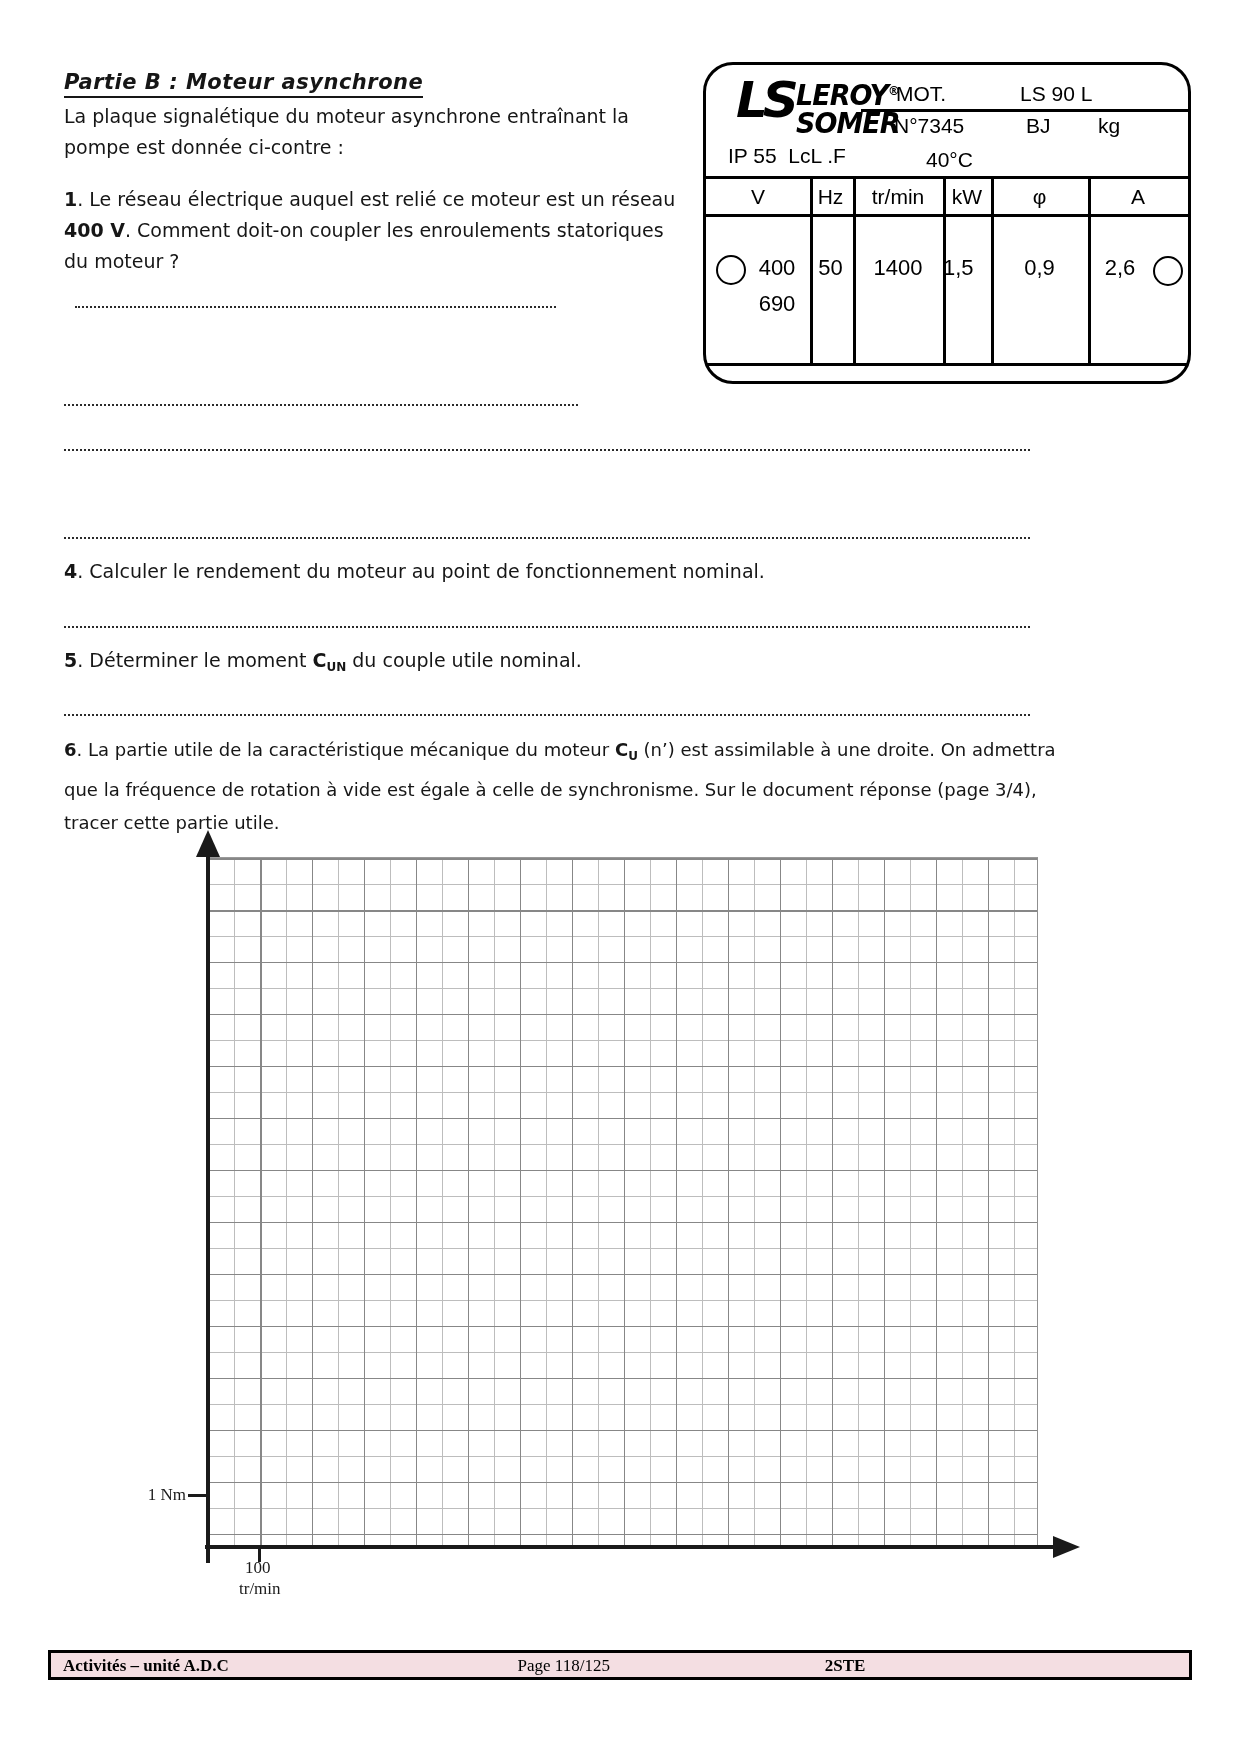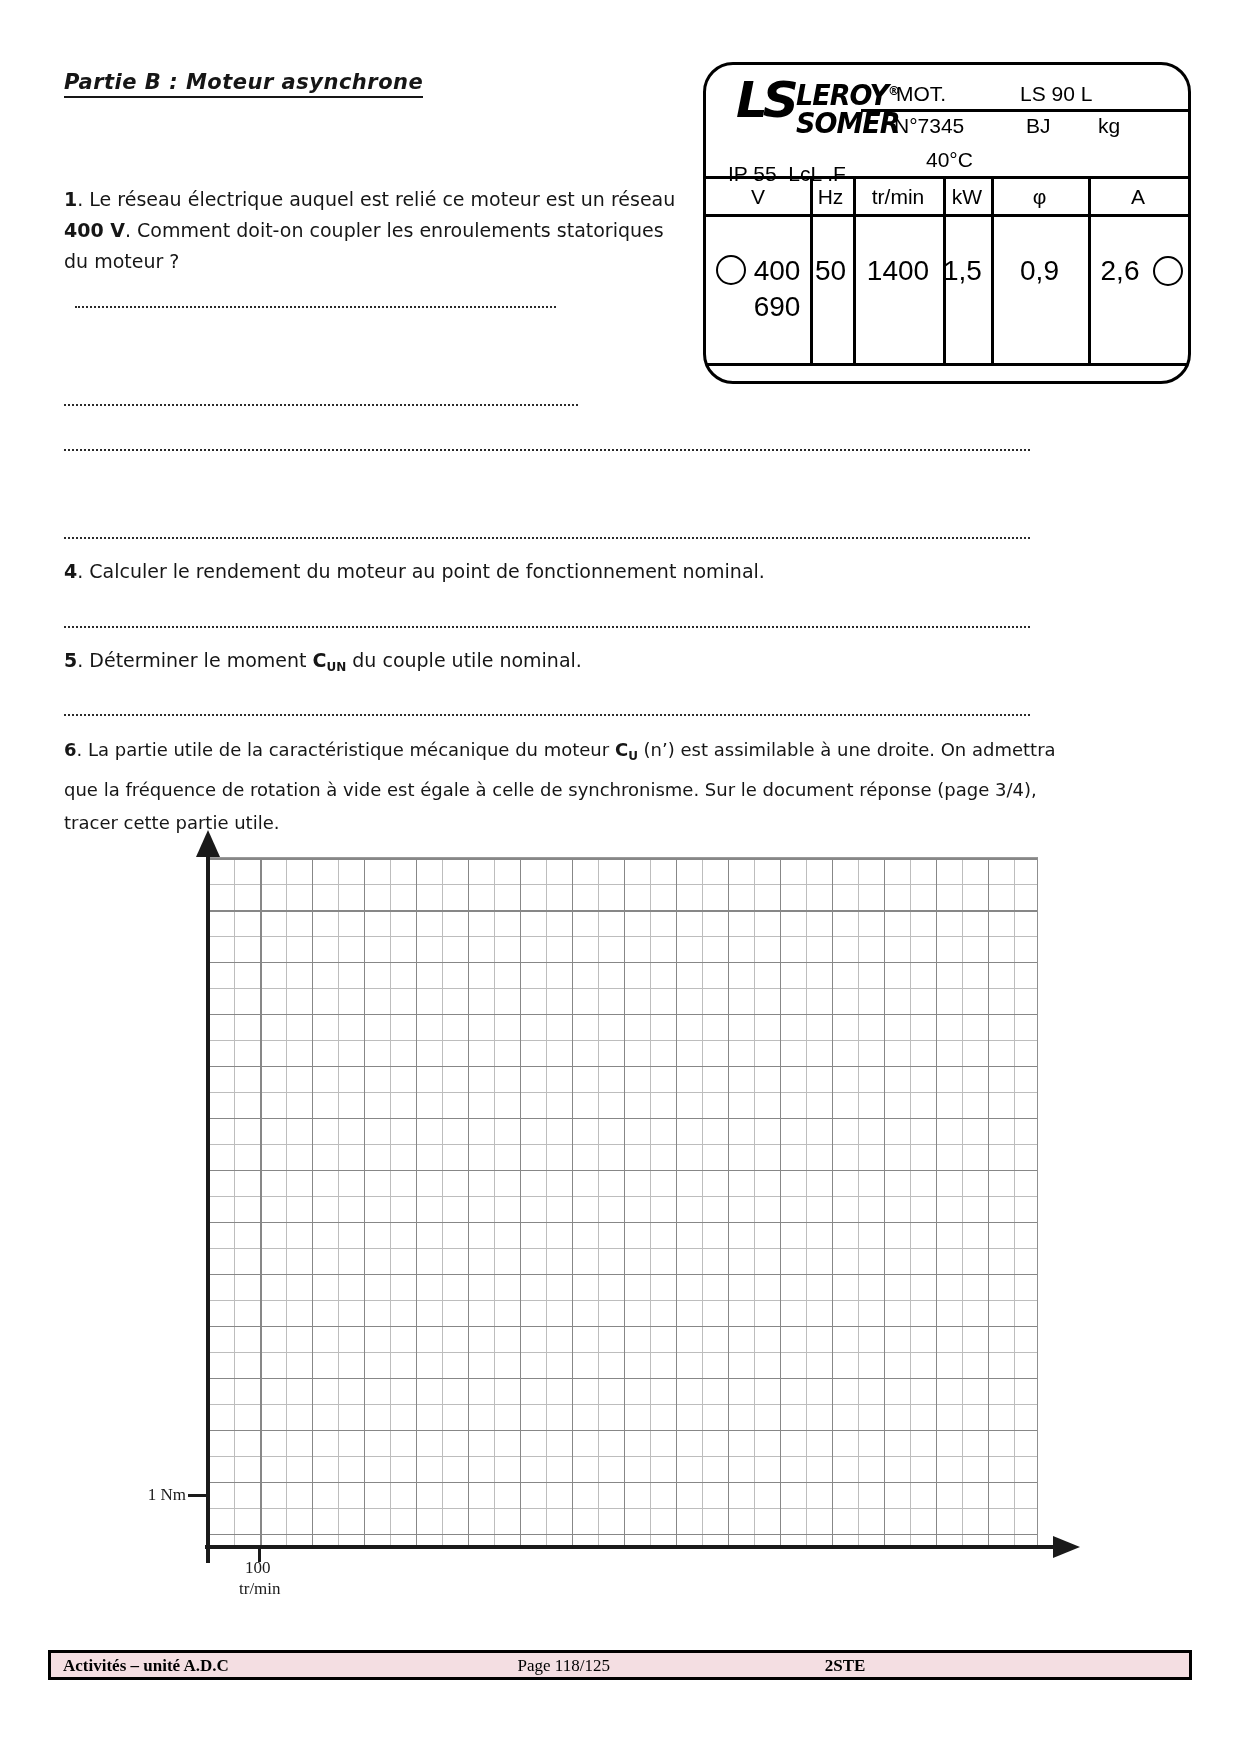--- a/index.html
+++ b/index.html
@@ -23,21 +23,21 @@
 
   
   .plate {
     left:703px; top:62px; width:482px; height:316px;
     border:3px solid #000; border-radius:30px; background:#fff;
     font-family:"Liberation Sans", sans-serif; color:#000;
   }
   .plate .hline { position:absolute; left:0; width:100%; height:2.5px; background:#000; }
   .plate .vline { position:absolute; top:111px; width:2.5px; height:190px; background:#000; }
   .plate .cell  { position:absolute; text-align:center; font-size:21px; }
-  .plate .val   { position:absolute; text-align:center; font-size:28px; }
+  .plate .val   { position:absolute; text-align:center; font-size:22px; }
   .circ { position:absolute; width:26px; height:26px; border:2.5px solid #000; border-radius:50%; background:#fff; }
   .logo-ls { font-style:italic; font-weight:900; font-size:50px; letter-spacing:-5px; line-height:46px; font-family:"DejaVu Sans", sans-serif; }
   .brand { font-style:italic; font-weight:900; line-height:26px; font-size:27px; letter-spacing:-1px; font-family:"DejaVu Sans", sans-serif; transform:scaleY(1.05); transform-origin:top left; }
   .brand .reg { font-size:12px; vertical-align:10px; }
 
   
   .grid {
     left:208px; top:857px; width:829px; height:690px; background:#fff;
     border-top:1.5px solid #9a9a9a; border-right:1.5px solid #8f8f8f;
     background-image:
@@ -57,20 +57,21 @@
   }
 </style>
 </head>
 <body>
 
 <div class="page">
 
   <div class="abs hand" style="left:64px; top:70px;">
     <span class="title">Partie B : Moteur asynchrone</span>
   </div>
+  <div class="abs hand para" style="left:64px; top:101px; width:575px;">La plaque signalétique du moteur asynchrone entraînant la pompe est donnée ci-contre :</div>
 
   <div class="abs hand q" style="left:64px; top:184px; width:620px;">
     <span class="qnum">1</span><span>. Le réseau électrique auquel est relié ce moteur est un réseau </span><span class="qbold">400 V</span><span>. Comment doit-on coupler les enroulements statoriques du moteur ?</span>
   </div>
 
   <div class="abs dots" style="left:75px; top:306px; width:481px;"></div>
 
 
   <div class="abs dots" style="left:64px; top:404px; width:514px;"></div>
   <div class="abs dots" style="left:64px; top:449px; width:966px;"></div>
@@ -102,21 +103,21 @@
       <span>SOMER</span>
     </div>
 
     <div class="abs" style="left:190px; top:17px; font-size:21px;">MOT.</div>
     <div class="abs" style="left:314px; top:17px; font-size:21px;">LS 90 L</div>
     <div class="abs" style="left:155px; top:44px; width:327px; height:2.5px; background:#000;"></div>
     <div class="abs" style="left:188px; top:49px; font-size:21px;">N°7345</div>
     <div class="abs" style="left:320px; top:49px; font-size:21px;">BJ</div>
     <div class="abs" style="left:392px; top:49px; font-size:21px;">kg</div>
 
-    <div class="abs" style="left:22px; top:97px; font-size:21px; white-space:pre;">IP 55  LcL .F</div>
+    <div class="abs" style="left:22px; top:79px; font-size:21px; white-space:pre;">IP 55  LcL .F</div>
     <div class="abs" style="left:220px; top:83px; font-size:21px;">40°C</div>
 
     <div class="hline" style="top:111px;"></div>
     <div class="hline" style="top:149px;"></div>
     <div class="hline" style="top:298px;"></div>
     <div class="vline" style="left:104px;"></div>
     <div class="vline" style="left:147px;"></div>
     <div class="vline" style="left:237px;"></div>
     <div class="vline" style="left:285px;"></div>
     <div class="vline" style="left:382px;"></div>

